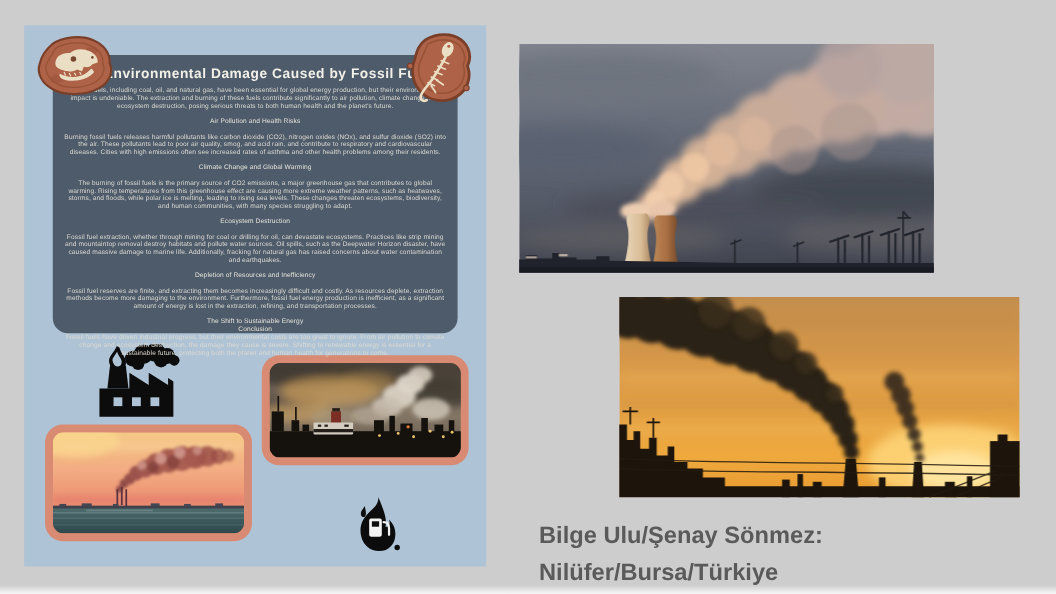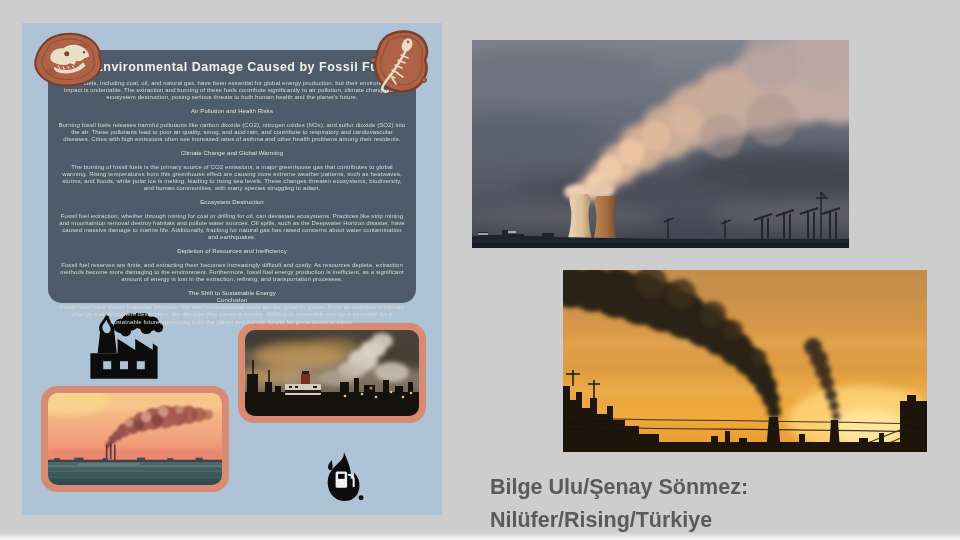--- a/index.html
+++ b/index.html
@@ -417,17 +417,17 @@
       </g>
       <g stroke="#1d150c" stroke-width="1.5" fill="none">
         <path d="M10,116 V100 M3,104 H17"></path>
         <path d="M31,128 V110 M25,114 H37"></path>
       </g>
     </svg>
   </div>
 
   <div class="credit">
     <div>Bilge Ulu/Şenay Sönmez:</div>
-    <div>Nilüfer/Rising/Türkiye</div>
+    <div>Nilüfer/Bursa/Türkiye</div>
   </div>
 
   <div class="bottom-fade"></div>
 </div>
 
 </body></html>

